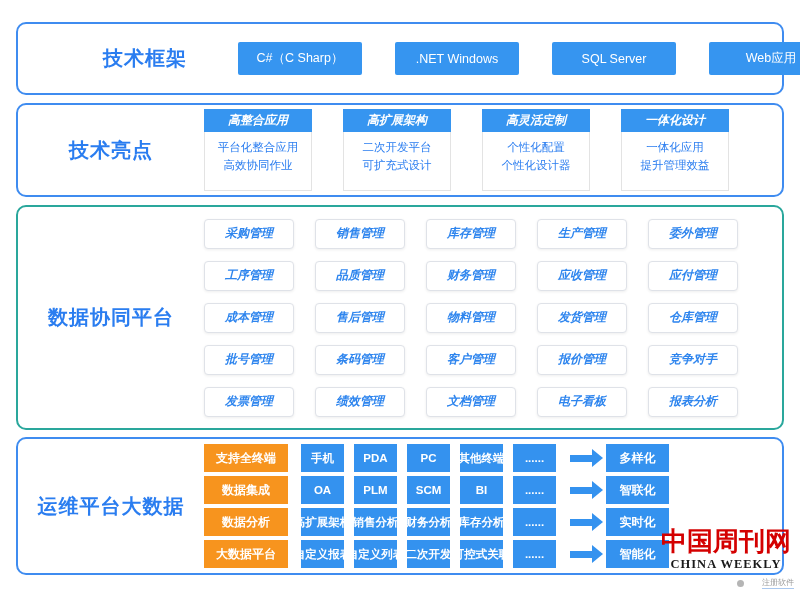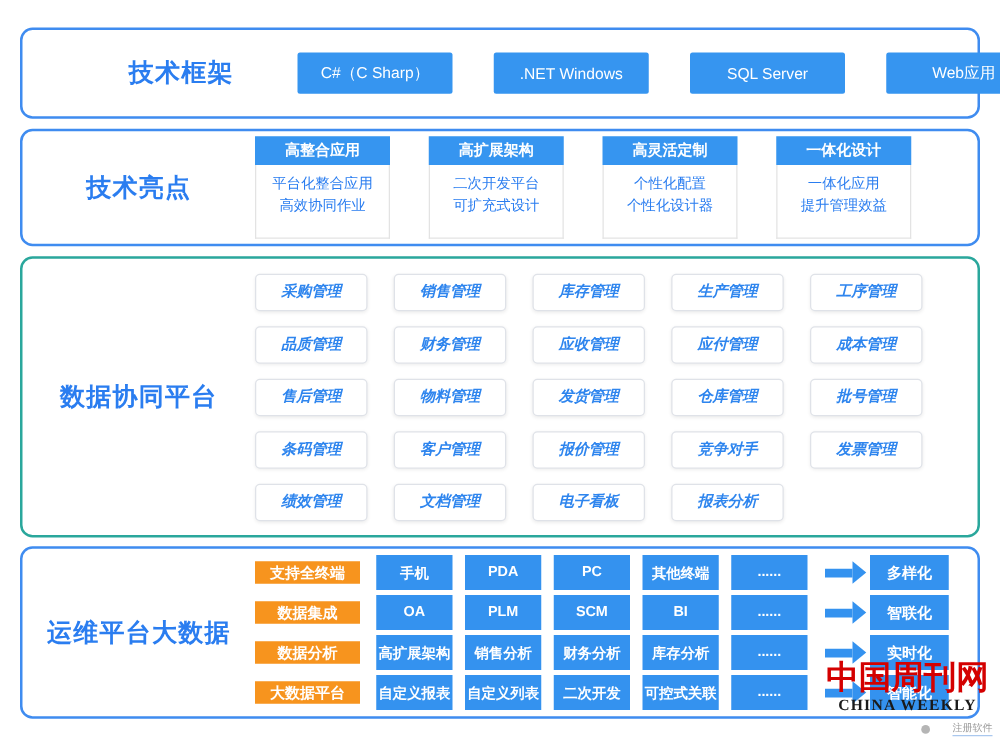--- a/index.html
+++ b/index.html
@@ -28,40 +28,40 @@
   .fw-buttons{display:flex;gap:33px;}
   .blue-btn{width:124px;height:33px;background:var(--blue-btn);color:#fff;
     font-size:12.5px;display:flex;align-items:center;justify-content:center;
     border-radius:2px;white-space:nowrap;}
 
   
   #sec-highlights{top:103px;height:94px;}
   .cards{display:flex;gap:31px;}
   .card{width:108px;}
   .card-header{height:23px;background:var(--blue-btn);color:#fff;font-size:12px;
-    font-weight:bold;display:flex;align-items:center;justify-content:center;}
+    font-weight:bold;display:flex;align-items:center;justify-content:center;font-style:italic;}
   .card-body{border:1px solid #e3e3e3;border-top:none;background:#fff;
     padding:6px 0 16px;text-align:center;font-size:11.5px;color:var(--title-blue);
     line-height:1.6;}
 
   
   #sec-collab{top:205px;height:225px;border-color:var(--teal-border);}
   .grid{display:grid;grid-template-columns:repeat(5,90px);gap:12px 21px;}
   .cell{height:30px;background:#fff;border:1px solid #dfe2e8;border-radius:4px;
     box-shadow:0 1px 3px rgba(0,0,0,.07);display:flex;align-items:center;
     justify-content:center;font-size:12px;font-weight:bold;color:var(--text-blue);font-style:italic;}
 
   
   #sec-bigdata{top:437px;height:138px;}
   .bd-rows{display:flex;flex-direction:column;gap:4px;}
   .bd-row{display:flex;align-items:center;}
-  .orange-label{width:84px;height:18px;background:var(--orange);color:#fff;
+  .orange-label{width:84px;height:28px;background:var(--orange);color:#fff;
     font-weight:bold;font-size:12px;display:flex;align-items:center;
     justify-content:center;margin-right:13px;}
-  .bd-item{width:61px;height:28px;background:var(--blue-item);color:#fff;
+  .bd-item{width:43px;height:28px;background:var(--blue-item);color:#fff;
     font-size:11.5px;font-weight:bold;display:flex;align-items:center;
     justify-content:center;margin-right:10px;white-space:nowrap;}
   .bd-result{width:63px;height:28px;background:var(--blue-item);color:#fff;
     font-size:12px;font-weight:bold;display:flex;align-items:center;
     justify-content:center;}
   .arrow{position:relative;width:22px;height:7px;background:var(--blue-item);
     margin:0 14px 0 4px;flex:none;}
   .arrow::after{content:"";position:absolute;left:100%;top:50%;
     transform:translateY(-50%);width:0;height:0;
     border-left:11px solid var(--blue-item);
@@ -129,20 +129,21 @@
     </div>
   </div>
 
   <div class="section" id="sec-collab">
     <div class="section-title">数据协同平台</div>
     <div class="grid">
       <div class="cell">采购管理</div>
       <div class="cell">销售管理</div>
       <div class="cell">库存管理</div>
       <div class="cell">生产管理</div>
+      <div class="cell">委外管理</div>
       <div class="cell">工序管理</div>
       <div class="cell">品质管理</div>
       <div class="cell">财务管理</div>
       <div class="cell">应收管理</div>
       <div class="cell">应付管理</div>
       <div class="cell">成本管理</div>
       <div class="cell">售后管理</div>
       <div class="cell">物料管理</div>
       <div class="cell">发货管理</div>
       <div class="cell">仓库管理</div>

